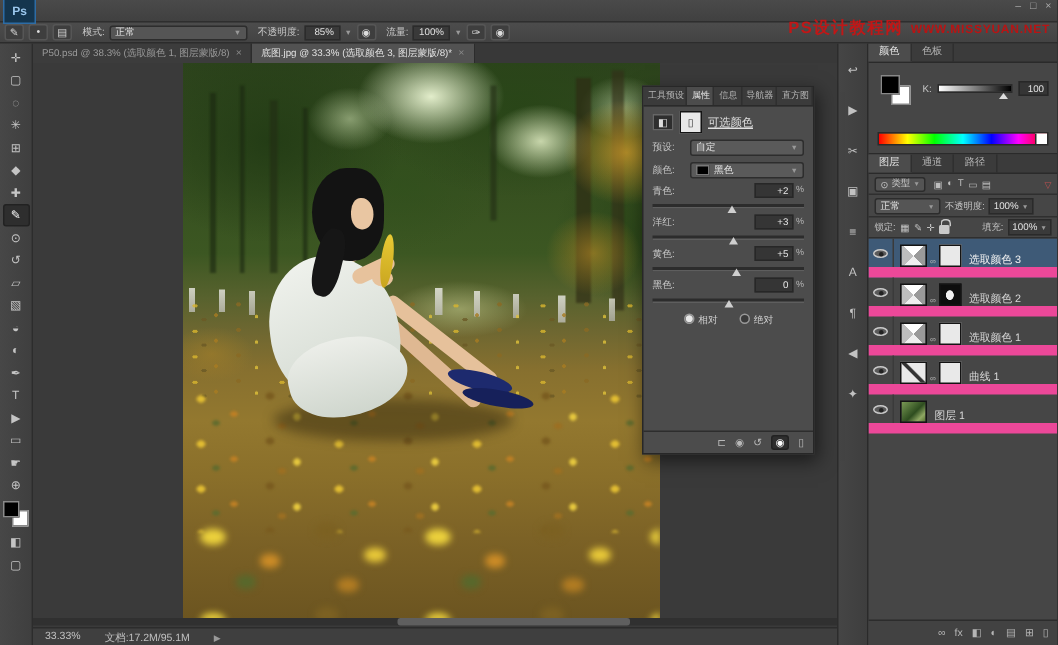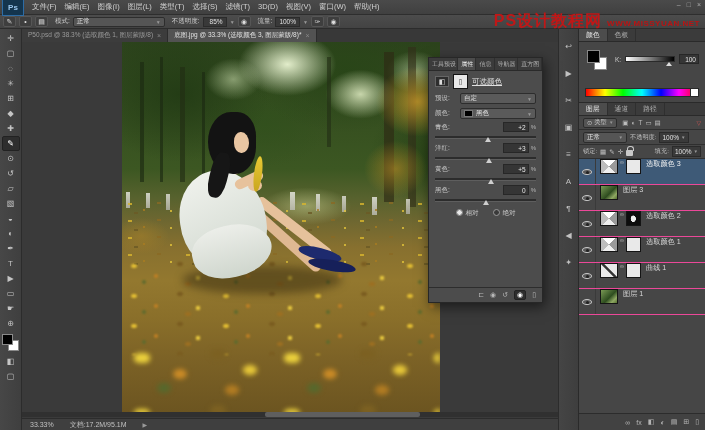--- a/index.html
+++ b/index.html
@@ -11,21 +11,21 @@
   }
   
   .menu-bar { position:absolute; left:0; top:0; width:705px; height:15px;
     background:linear-gradient(#4a4a4a,#404040); border-bottom:1px solid #2e2e2e;
     display:flex; align-items:center; gap:2px; z-index:40; }
   .ps-logo { width:22px; height:17px; margin:1px 2px; background:#14354e; border:1px solid #2d6ca5;
     color:#9cc8ee; font-size:8px; font-weight:bold; display:flex; align-items:center; justify-content:center;text-align:right; }
   .menu-item { font-size:7.5px; color:#d2d2d2; padding:0 4px; line-height:14px; white-space:nowrap; }
   .win-controls { position:absolute; right:4px; top:1px; display:flex; gap:6px; font-size:7px; color:#aaa; }
   .watermark { position:absolute; right:5px; top:11px; z-index:60; display:flex; align-items:baseline; gap:5px; pointer-events:none; }
-  .watermark .wm-cn { color:#c01717; font-size:16px; font-weight:bold; letter-spacing:1px; }
+  .watermark .wm-cn { color:#c01717; font-size:11px; font-weight:bold; letter-spacing:1px; }
   .watermark .wm-en { color:#b81414; font-size:8px; font-weight:bold; letter-spacing:.5px; }
   
   .options-bar { position:absolute; left:0; top:15px; width:705px; height:14px;
     background:linear-gradient(#4c4c4c,#434343); border-bottom:1px solid #2c2c2c;
     display:flex; align-items:center; gap:3px; font-size:6.5px; color:#c8c8c8; padding-left:3px; z-index:39; }
   .ob-icon { width:13px; height:11px; background:#3e3e3e; border:1px solid #565656; border-radius:2px;
     display:flex; align-items:center; justify-content:center; font-size:7px; color:#ddd; }
   .ob-label { margin-left:4px; white-space:nowrap; }
   .ob-select { background:#555; border:1px solid #2d2d2d; border-radius:2px; height:10px;
     display:flex; align-items:center; justify-content:space-between; padding:0 3px; color:#e0e0e0; }
@@ -227,21 +227,21 @@
   .lp-opacity-label { font-size:6.2px; color:#c2c2c2; white-space:nowrap; }
   .lp-opacity-val { height:11px; background:#3a3a3a; border:1px solid #2a2a2a; display:flex; align-items:center;
     padding:0 2px; font-size:6.5px; color:#e2e2e2; gap:2px; }
   .lp-lock { flex:none; height:14px; display:flex; align-items:center; gap:3px; padding:0 4px; border-bottom:1px solid #2f2f2f; }
   .lock-label { font-size:6.2px; color:#c2c2c2; }
   .lock-icons { display:flex; gap:3px; font-size:6.5px; color:#c0c0c0; }
   .css-lock { position:relative; width:7px; height:6px; background:#c9c9c9; border-radius:1px; margin-top:3px; }
   .css-lock::before { content:""; position:absolute; left:1px; top:-4px; width:5px; height:4px;
     border:1px solid #c9c9c9; border-bottom:none; border-radius:3px 3px 0 0; }
   .layer-list { flex:1; overflow:hidden; }
-  .layer-row { height:26px; display:flex; align-items:flex-start; border-bottom:1px solid #ec4899; padding-right:3px; }
+  .layer-row { height:26px; display:flex; align-items:flex-end; border-bottom:7px solid #ec4899; padding-right:3px; }
   .layer-row[data-selected="true"] { background:#3e5a77; }
   .eye-cell { width:17px; height:100%; border-right:1px solid #3a3a3a; display:flex; align-items:center; justify-content:center; flex:none; }
   .eye { position:relative; width:10px; height:6px; border:1px solid #c8c8c8; border-radius:50%; background:#5a5a5a; }
   .eye::after { content:""; position:absolute; left:3px; top:1px; width:3px; height:3px; border-radius:50%; background:#222; }
   .thumb { width:18px; height:15px; border:1px solid #141414; margin-left:4px; flex:none; }
   .thumb[data-kind="image"] { background:linear-gradient(135deg,#7a9a55 0%,#2e4d1f 55%,#8fa863 80%,#55702f 100%); }
   .thumb[data-kind="adj-selective"] { background:conic-gradient(from 45deg,#9a9a9a 0 25%,#efefef 0 50%,#bdbdbd 0 75%,#ffffff 0); }
   .thumb[data-kind="adj-curves"] { background:linear-gradient(45deg,transparent 42%,#333 46%,#333 54%,transparent 58%),#e9e9e9; }
   .link-glyph { width:8px; text-align:center; font-size:5.5px; color:#b9b9b9; flex:none; }
   .mask { width:15px; height:15px; border:1px solid #141414; flex:none; }
@@ -256,34 +256,20 @@
   .lp-bottom { flex:none; height:17px; border-top:1px solid #2c2c2c; background:#424242;
     display:flex; align-items:center; justify-content:flex-end; gap:6px; padding:0 6px; font-size:7px; color:#b5b5b5; }
 </style>
 </head>
 <body>
 
 <div id="window">
 
   <div class="menu-bar">
     <div class="ps-logo">Ps</div>
-    <div style="display:flex">
-
-    <div class="menu-item">文件(F)</div>
-        <div class="menu-item">编辑(E)</div>
-        <div class="menu-item">图像(I)</div>
-        <div class="menu-item">图层(L)</div>
-        <div class="menu-item">类型(T)</div>
-        <div class="menu-item">选择(S)</div>
-        <div class="menu-item">滤镜(T)</div>
-        <div class="menu-item">3D(D)</div>
-        <div class="menu-item">视图(V)</div>
-        <div class="menu-item">窗口(W)</div>
-        <div class="menu-item">帮助(H)</div>
-      </div>
     <div class="win-controls">
 
     <span>–</span>
         <span>□</span>
         <span>×</span>
       </div>
   </div>
 
   <div class="watermark">
     <span class="wm-cn">PS设计教程网</span>
@@ -647,29 +633,20 @@
             <span class="eye-cell">
               <span class="eye"></span>
             </span>
             <span class="thumb" data-kind="adj-selective"></span>
             <span class="link-glyph">∞</span>
             <span class="mask" data-mask="white"></span>
             <span class="layer-name">选取颜色 3</span>
 
           </div>
 
-          <div class="layer-row" data-selected="false" data-visible="true" data-locked="false" data-italic="false" data-mask="none">
-            <span class="eye-cell">
-              <span class="eye"></span>
-            </span>
-            <span class="thumb" data-kind="image"></span>
-
-            <span class="layer-name">图层 3</span>
-
-          </div>
 
 
 
           <div class="layer-row" data-selected="false" data-visible="true" data-locked="false" data-italic="false" data-mask="black-mark">
             <span class="eye-cell">
               <span class="eye"></span>
             </span>
             <span class="thumb" data-kind="adj-selective"></span>
             <span class="link-glyph">∞</span>
             <span class="mask" data-mask="black-mark"></span>

